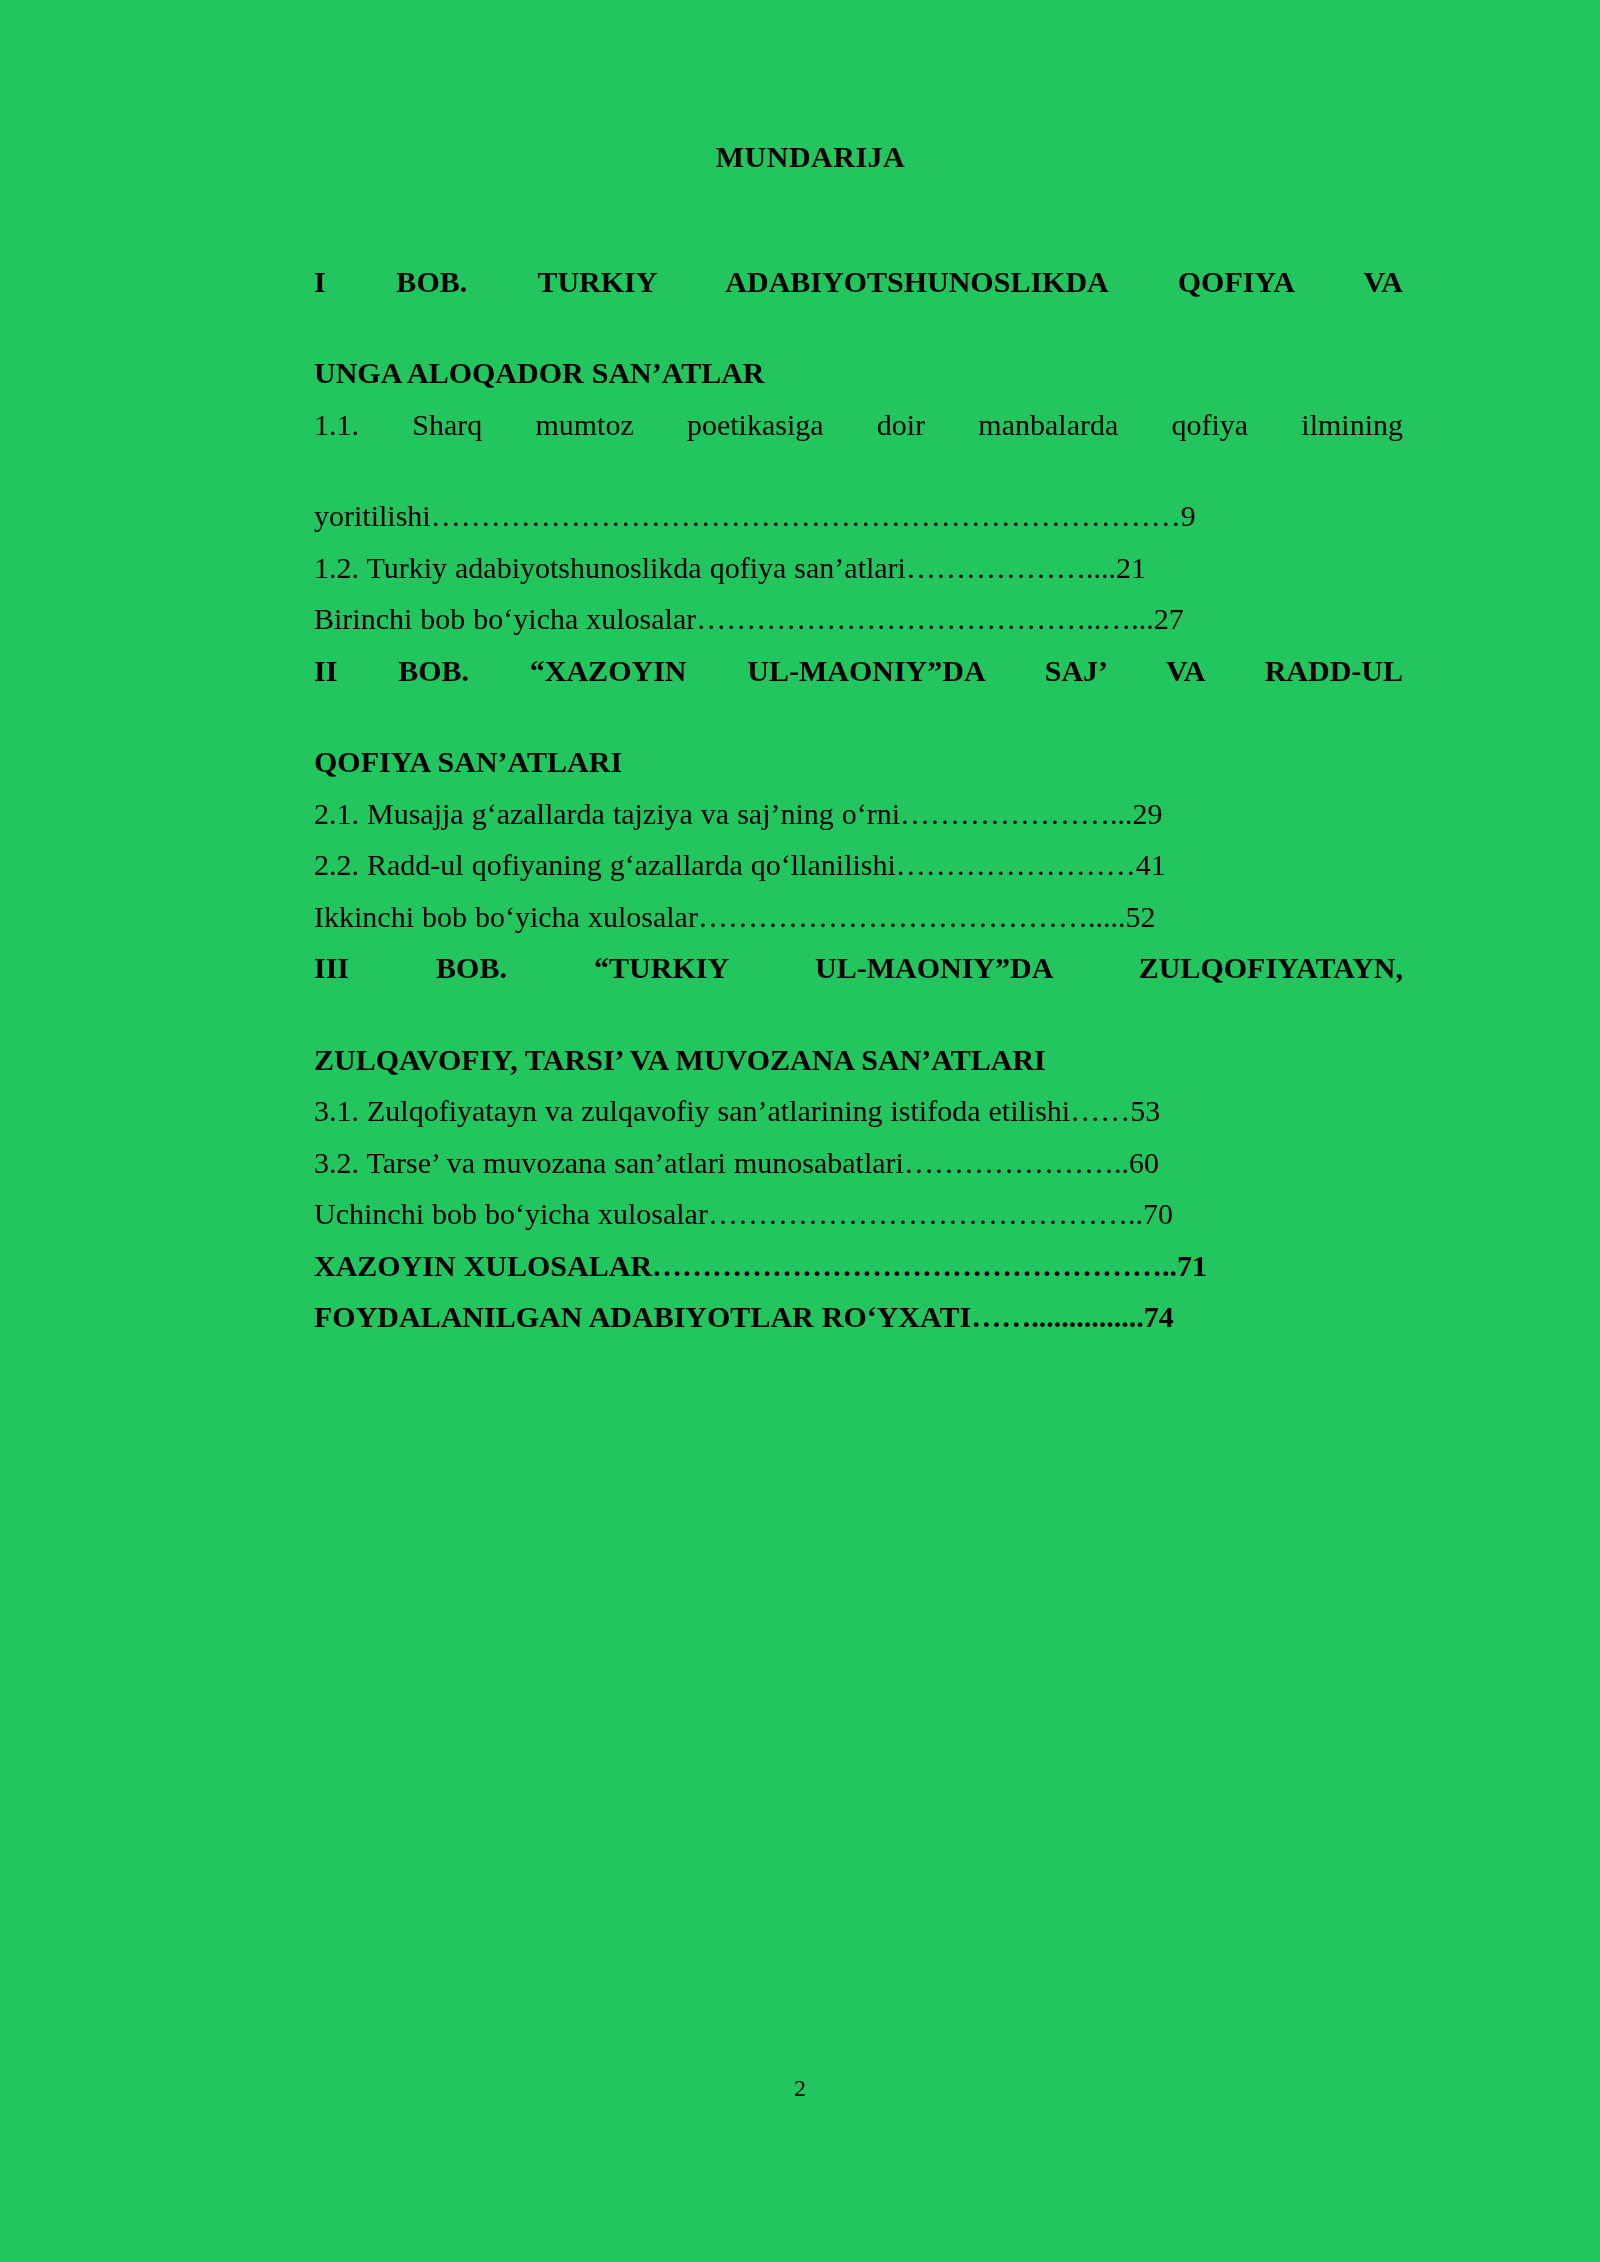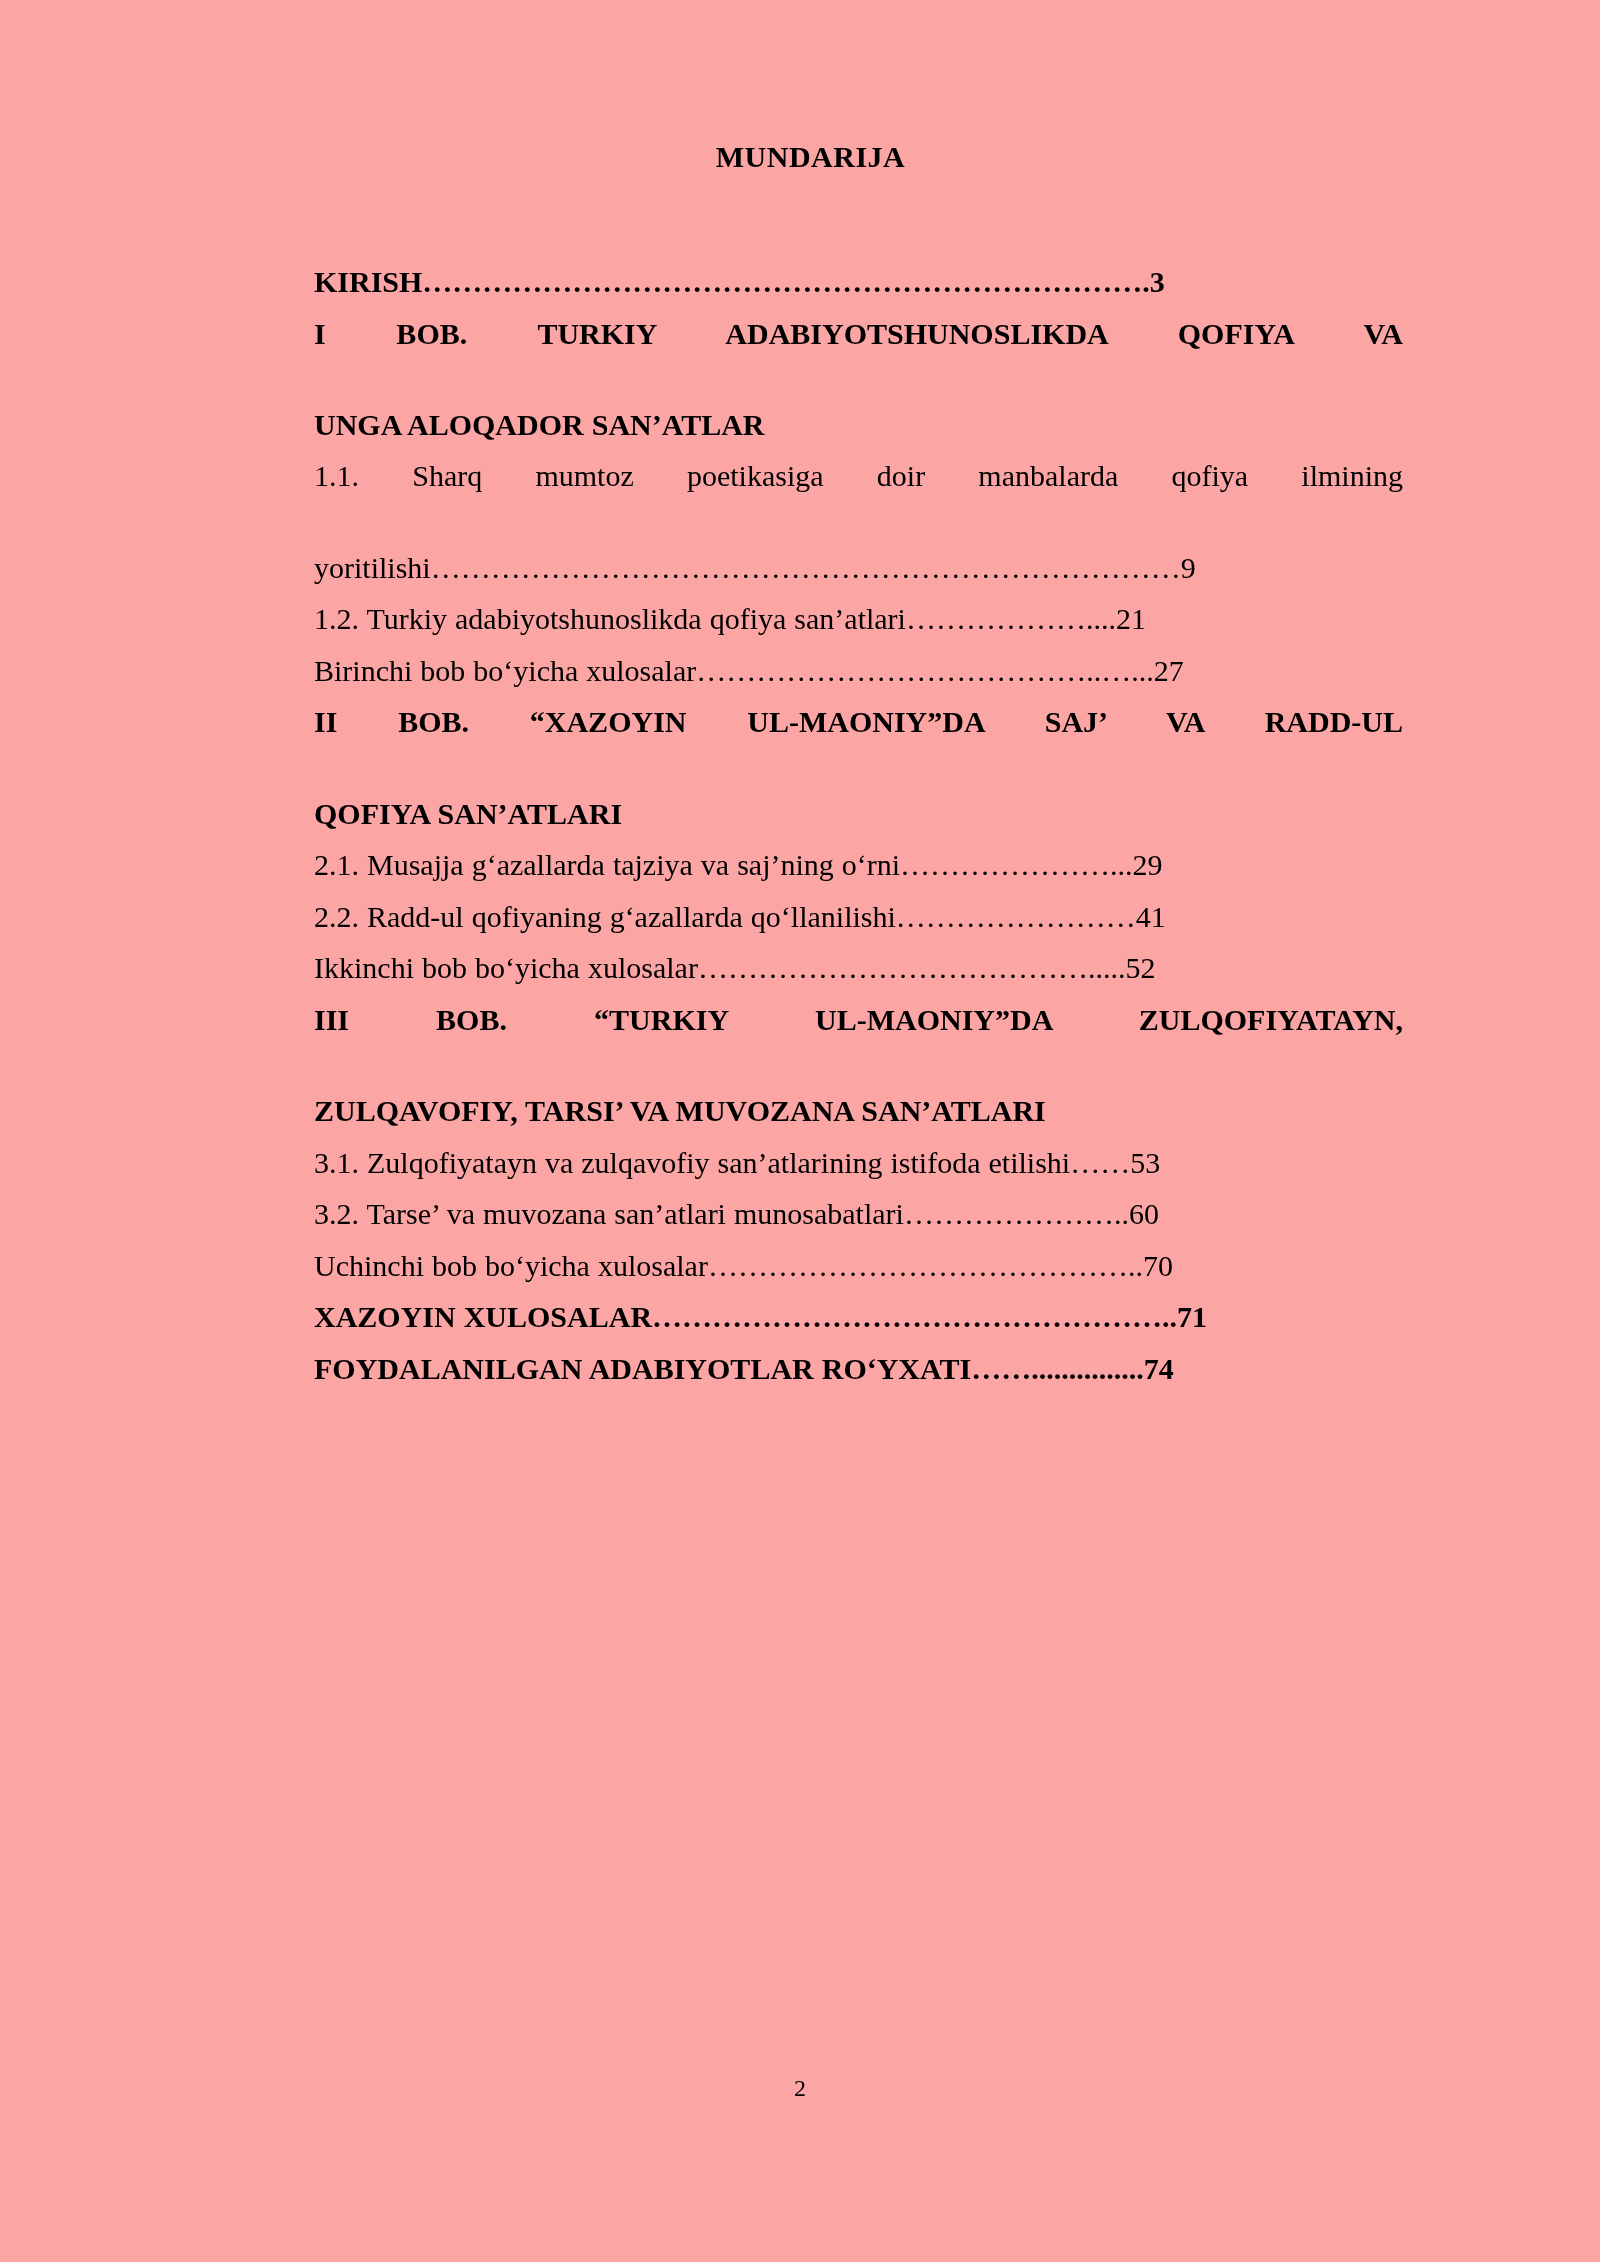--- a/index.html
+++ b/index.html
@@ -14,21 +14,21 @@
     font-family: "Liberation Serif", "DejaVu Serif", serif;
     color: #000000;
     overflow: hidden;
   }
   .page {
     position: absolute;
     left: 0;
     top: 0;
     width: 1600px;
     height: 2262px;
-    background: #fca5a5;
+    background: #22c55e;
   }
   .content {
     position: absolute;
     left: 218px;
     top: 140px;
     width: 1185px;
   }
   .doc-title {
     text-align: center;
     font-weight: bold;
@@ -70,23 +70,20 @@
 </style>
 </head>
 <body>
 
 <div class="page">
 
   <div class="content">
 
     <div class="doc-title">MUNDARIJA</div>
 
-    <div class="toc-line indent bold">
-      <span>KIRISH……………………………………………………………….3</span>
-    </div>
 
     <div class="toc-line indent bold">
       <span class="justify-all" style="display:block;">I    BOB. TURKIY  ADABIYOTSHUNOSLIKDA  QOFIYA  VA</span>
       <span style="display:block;">UNGA ALOQADOR SAN’ATLAR</span>
     </div>
 
     <div class="toc-line indent">
       <span class="justify-all" style="display:block;">1.1.    Sharq   mumtoz   poetikasiga   doir   manbalarda   qofiya   ilmining</span>
       <span style="display:block;">yoritilishi…………………………………………………………………9</span>
     </div>

